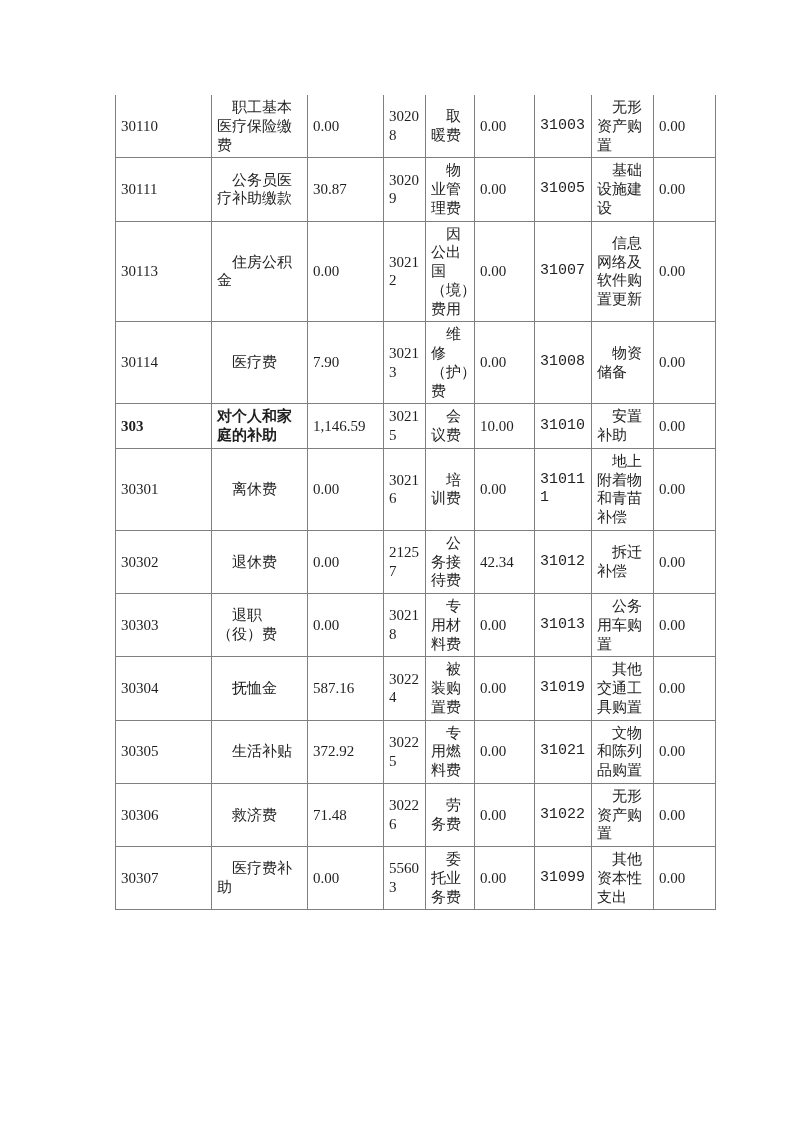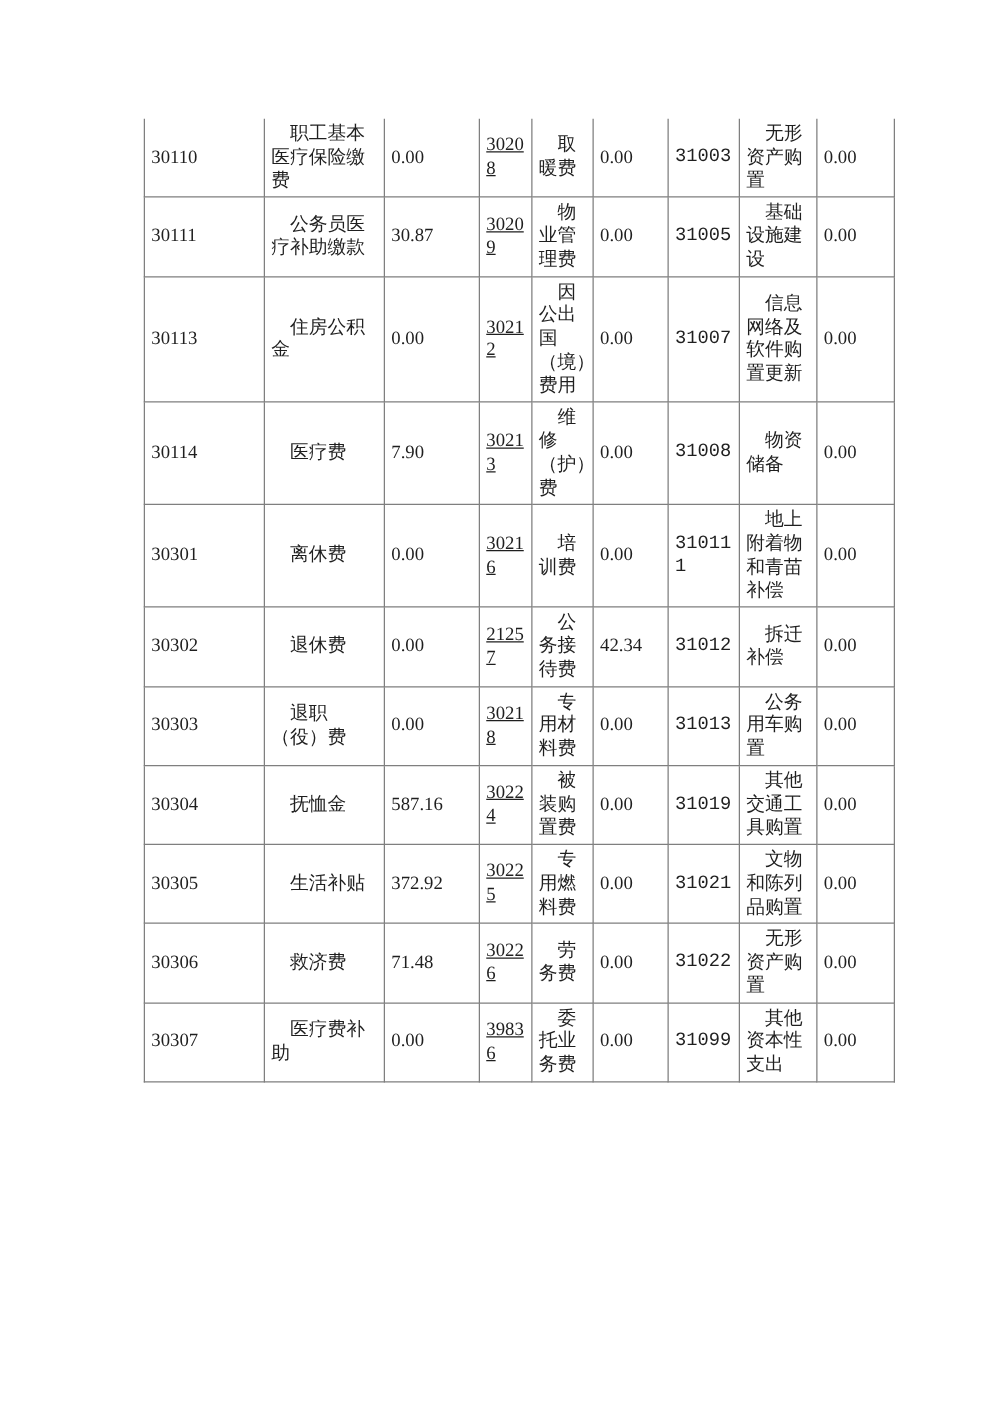--- a/index.html
+++ b/index.html
@@ -35,21 +35,21 @@
   
   table.budget-table tr:first-child td {
     border-top: none;
   }
   td.code {
     text-align: left;
     word-break: break-all;
     padding-left: 8px;
     padding-right: 4px;
   }
-  td.c4 { padding-left: 7px; padding-right: 6px; text-decoration: underline; }
+  td.c4 { padding-left: 7px; padding-right: 6px; }
   td.c7 { padding-left: 8px; padding-right: 7px; font-family: Liberation Mono, monospace; }
   td.name {
     text-align: left;
     text-indent: 1em;
   }
   td.amount {
     text-align: left;
     white-space: nowrap;
     padding-right: 5px;
   }
@@ -115,20 +115,31 @@
           <td class="code c1">30114</td>
           <td class="name c2">医疗费</td>
           <td class="amount c3">7.90</td>
           <td class="code c4">30213</td>
           <td class="name c5">维修（护）费</td>
           <td class="amount c6">0.00</td>
           <td class="code c7">31008</td>
           <td class="name c8">物资储备</td>
           <td class="amount c9">0.00</td>
         </tr>
+        <tr class="bold-row">
+          <td class="code c1">303</td>
+          <td class="name c2">对个人和家庭的补助</td>
+          <td class="amount c3">1,146.59</td>
+          <td class="code c4">30215</td>
+          <td class="name c5">会议费</td>
+          <td class="amount c6">10.00</td>
+          <td class="code c7">31010</td>
+          <td class="name c8">安置补助</td>
+          <td class="amount c9">0.00</td>
+        </tr>
         <tr>
           <td class="code c1">30301</td>
           <td class="name c2">离休费</td>
           <td class="amount c3">0.00</td>
           <td class="code c4">30216</td>
           <td class="name c5">培训费</td>
           <td class="amount c6">0.00</td>
           <td class="code c7">310111</td>
           <td class="name c8">地上附着物和青苗补偿</td>
           <td class="amount c9">0.00</td>
@@ -185,21 +196,21 @@
           <td class="name c5">劳务费</td>
           <td class="amount c6">0.00</td>
           <td class="code c7">31022</td>
           <td class="name c8">无形资产购置</td>
           <td class="amount c9">0.00</td>
         </tr>
         <tr>
           <td class="code c1">30307</td>
           <td class="name c2">医疗费补助</td>
           <td class="amount c3">0.00</td>
-          <td class="code c4">39836</td>
+          <td class="code c4">55603</td>
           <td class="name c5">委托业务费</td>
           <td class="amount c6">0.00</td>
           <td class="code c7">31099</td>
           <td class="name c8">其他资本性支出</td>
           <td class="amount c9">0.00</td>
         </tr>
       </tbody>
   </table>
 </div>
 

